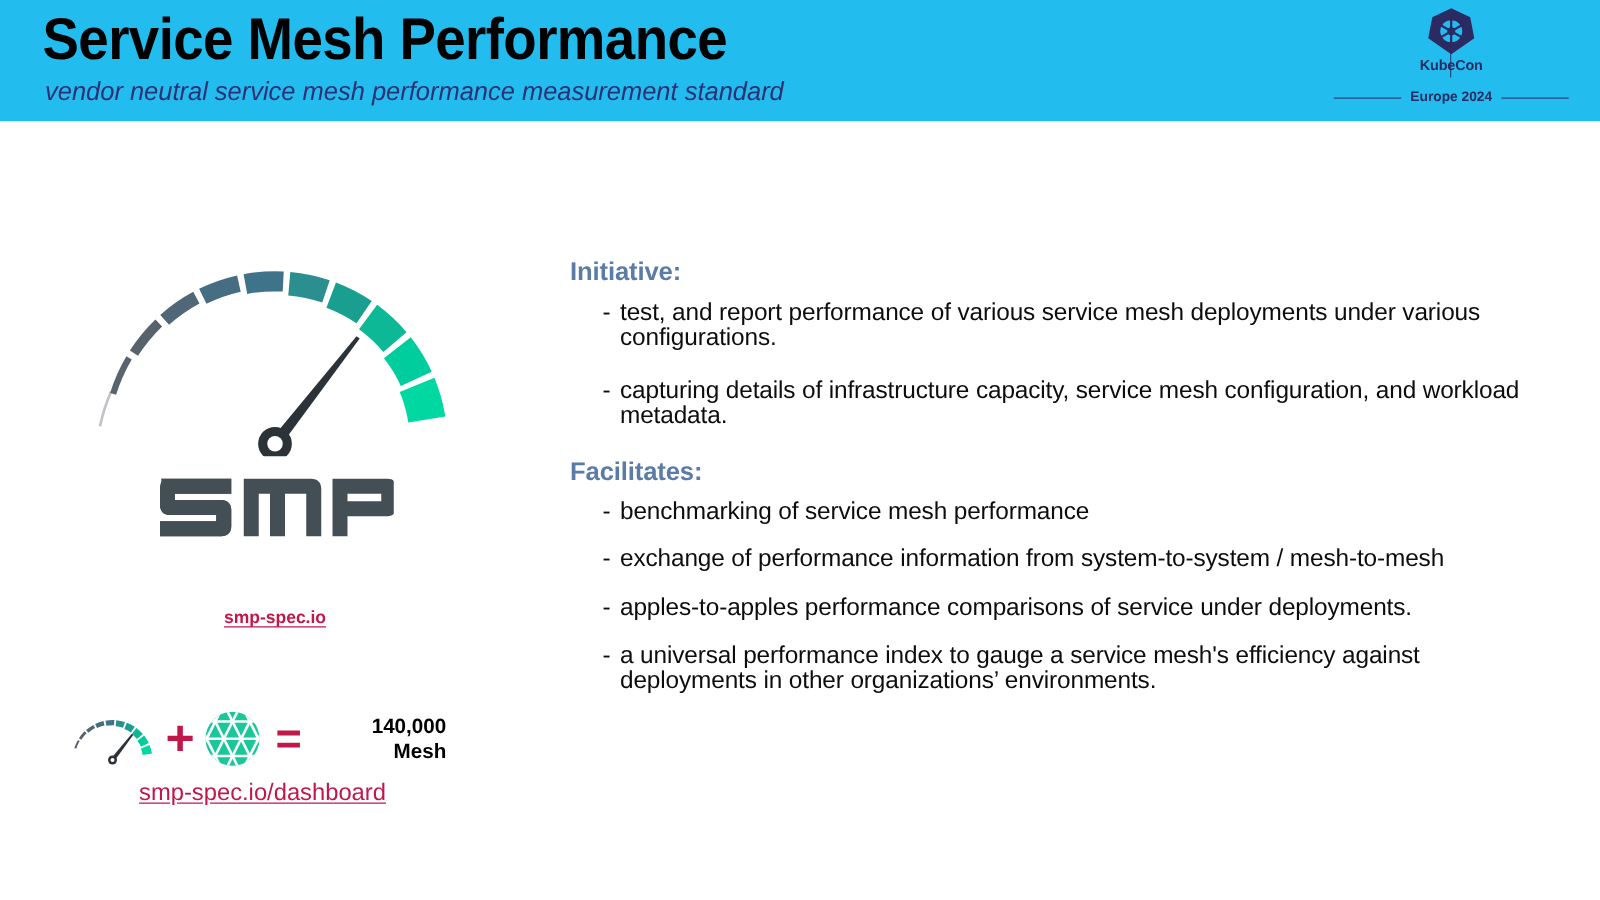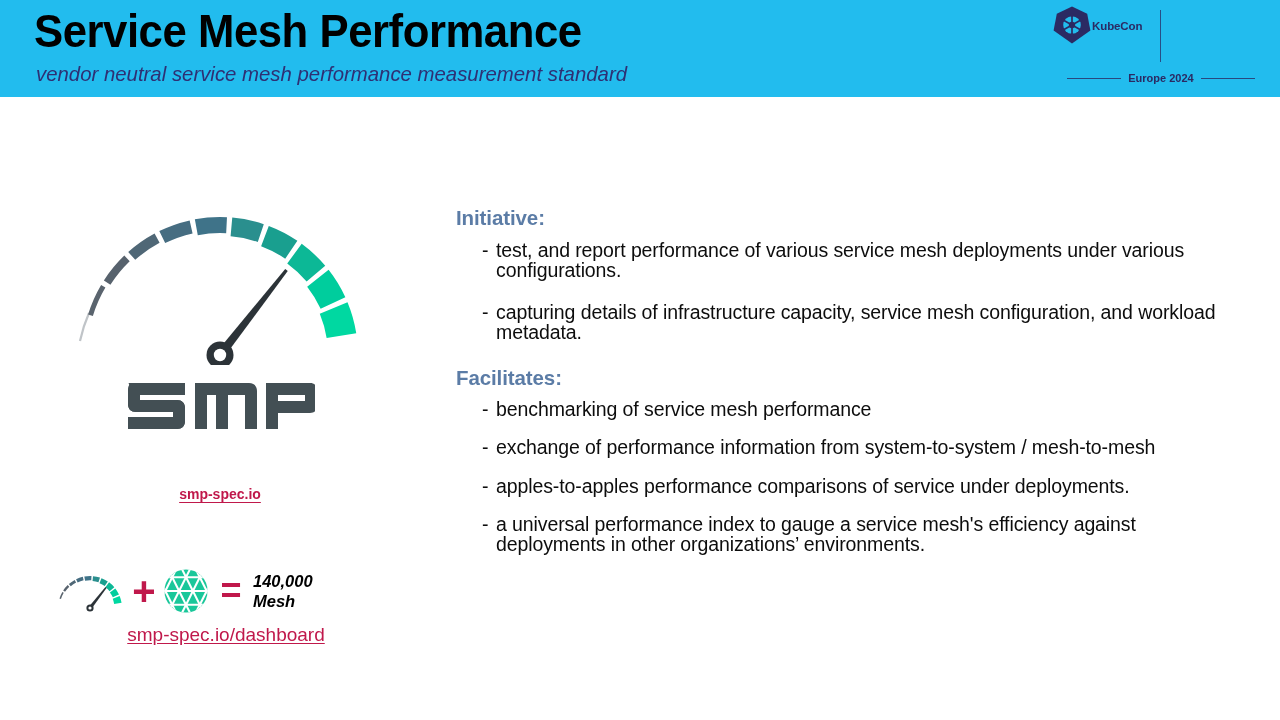--- a/index.html
+++ b/index.html
@@ -60,21 +60,21 @@
     position: absolute;
     left: 0; top: 0;
     width: 218px;
     height: 65px;
     display: flex;
     align-items: flex-start;
   }
   .conf-half {
     flex: 1;
     display: flex;
-    flex-direction: row;
+    flex-direction: column;
     align-items: center;
   }
   .conf-mark {
     height: 42px;
     display: flex;
     align-items: center;
     justify-content: center;
   }
   .conf-name {
     font-size: 11.5px;
@@ -174,37 +174,35 @@
     flex: 0 0 auto;
     display: flex;
     align-items: center;
     justify-content: center;
   }
   #plus-sign { width: 38px; font-size: 40px; line-height: 1; }
   #equals-sign { width: 44px; font-size: 36px; line-height: 1; }
   #mesh-circle { width: 46px; height: 46px; flex: 0 0 auto; }
   #tests-block {
     flex: 0 0 auto;
-    text-align: left;
+    text-align: right;
     width: 104px;
     color: #000;
     font-weight: bold;
     line-height: 1.22;
-    font-style: italic;
   }
   #tests-number { font-size: 16.5px; }
   #tests-label { font-size: 16.5px; }
 
   #dashboard-link-wrap {
     position: absolute;
     left: 0;
     top: 524px;
     width: 420px;
     text-align: center;
-    margin-left: 16px;
   }
   #dashboard-link {
     font-size: 19px;
     color: #c0184b;
     text-decoration: underline;
     text-underline-offset: 2px;
     cursor: pointer;
   }
 
   

